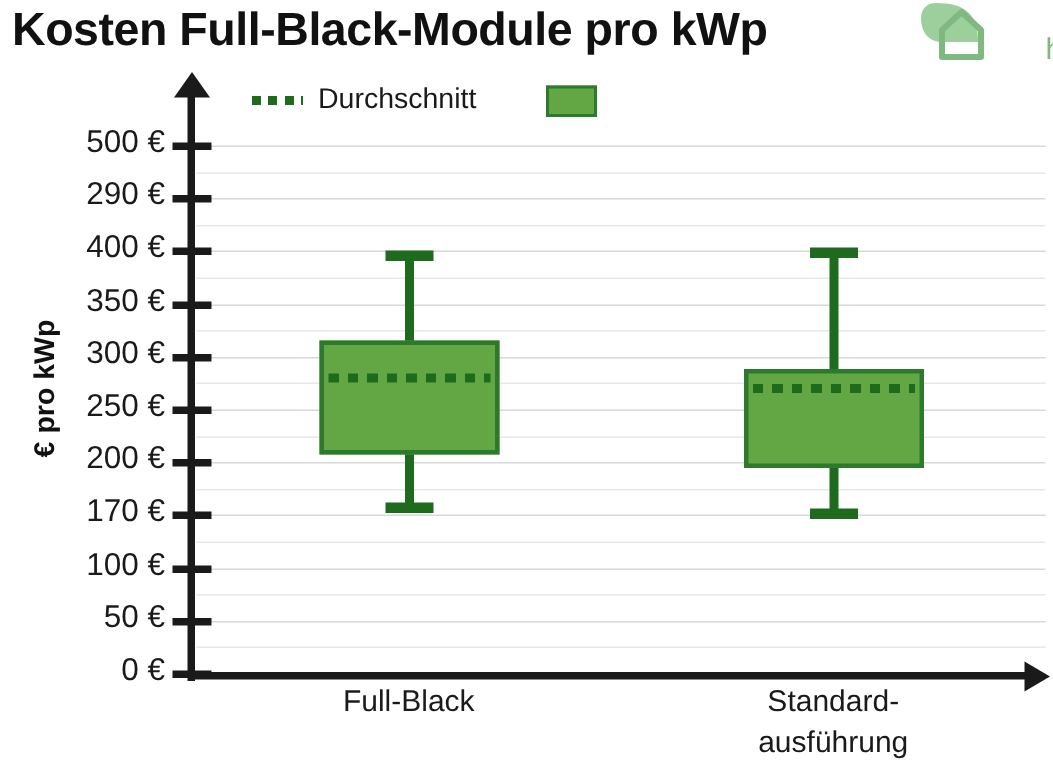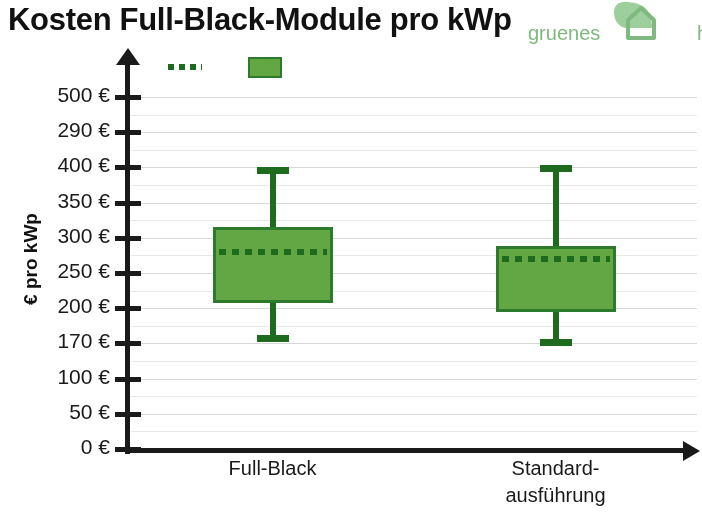--- a/index.html
+++ b/index.html
@@ -197,27 +197,27 @@
 </head>
 <body>
 
 <div id="chart-title">Kosten Full-Black-Module pro kWp</div>
 
 <div id="brand-logo">
   <svg width="174" height="56" viewBox="0 0 174 56">
     <path d="M96 2 C116 2 124 10 124 28 L100 28 C90 28 86 20 86 12 C86 6 90 2 96 2 Z" fill="#9DCF9D"></path>
     <path d="M100 38 L100 20 L113 8 L126 20 L126 38 Z" fill="none" stroke="#7FB97F" stroke-width="4" stroke-linejoin="round"></path>
   </svg>
-  <span class="logo-text" id="logo-word-gruenes">gruenes</span>
   <span class="logo-text" id="logo-word-haus">haus</span>
 </div>
 
 <div id="legend">
   <div class="legend-entry">
     <span class="legend-swatch-dotted"></span>
+    <span class="legend-label">Durchschnitt</span>
   </div>
   <div class="legend-entry">
     <span class="legend-swatch-box"></span>
   </div>
 </div>
 
 <div id="plot-area">
     <div class="gridline" style="top: 359px;"></div>
     <div class="gridline minor" style="top: 341.4px;"></div>
     <div class="gridline" style="top: 323.8px;"></div>

